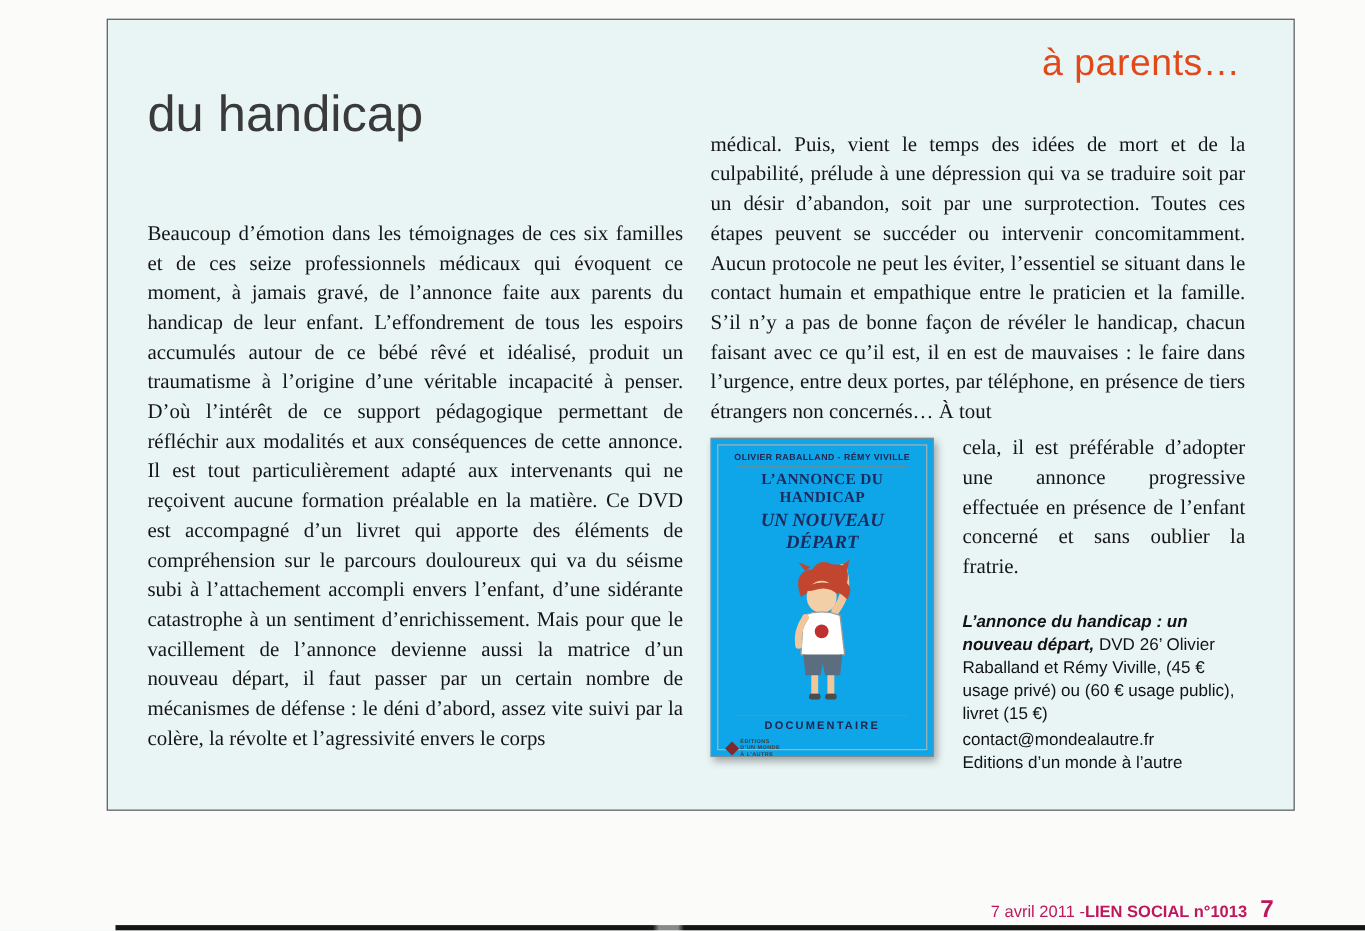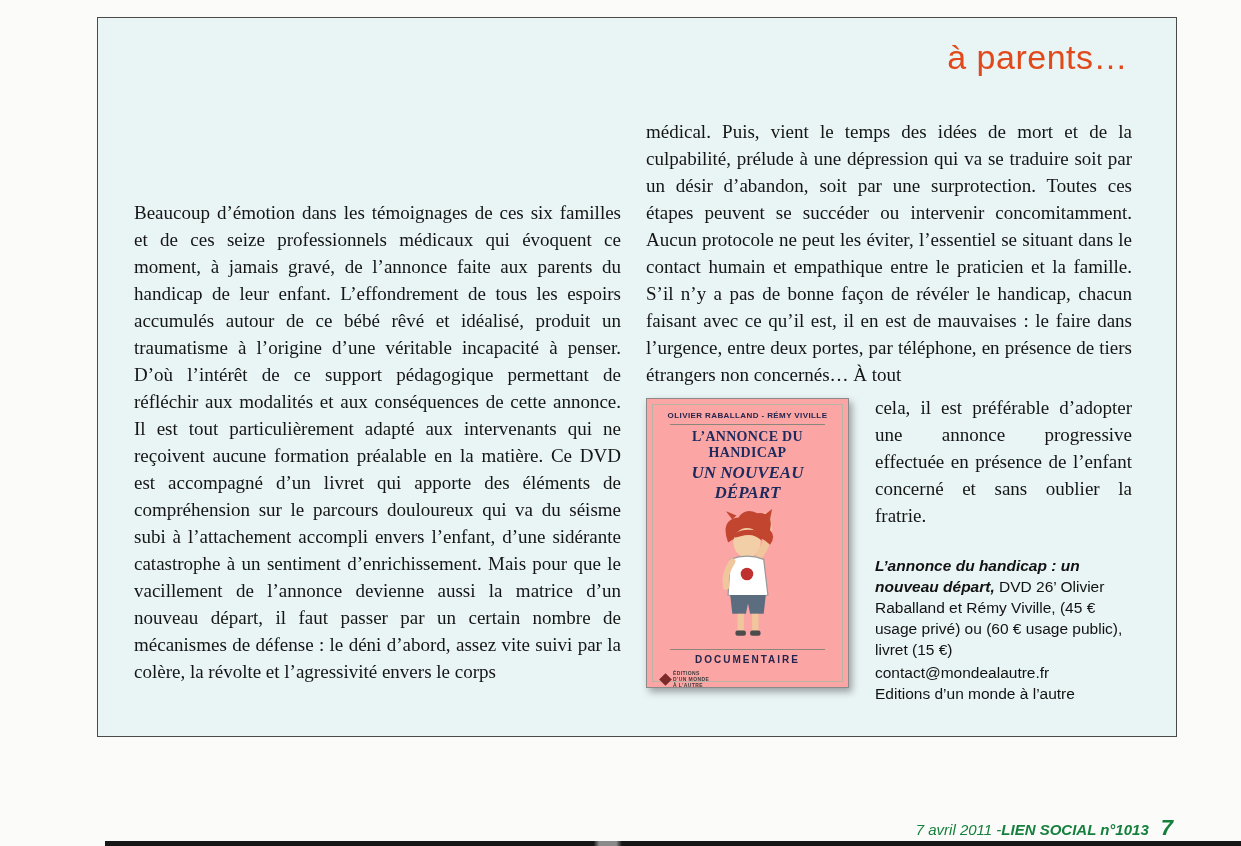--- a/index.html
+++ b/index.html
@@ -61,21 +61,21 @@
     text-align: justify;
   }
   .wrap-area { margin-top: 6px; }
 
   
   .dvd-cover {
     float: left;
     width: 203px;
     height: 290px;
     margin: 4px 26px 6px 0;
-    background: #fca5a5;
+    background: #0ea5e9;
     border: 1px solid #8a8a8a;
     box-shadow: 3px 4px 7px rgba(60,60,60,0.45);
     box-sizing: border-box;
     padding: 5px;
   }
   .dvd-inner {
     border: 1px solid #b9b4a6;
     height: 100%;
     box-sizing: border-box;
     display: flex;
@@ -154,27 +154,26 @@
     font-size: 15.5px;
     line-height: 21px;
     color: #121212;
   }
   .caption .cap-p { margin: 0 0 2px 16px; }
   .cap-title { font-weight: bold; font-style: italic; }
 
   
   .footer {
     position: absolute;
-    top: 777px; right: 68px;
+    top: 777px; right: 83px;
     font-family: "Liberation Sans", sans-serif;
     font-size: 15px;
-    color: #15803d;
+    color: #be185d;
     display: flex;
     align-items: baseline;
-    font-style: italic;
   }
   .footer-issue { font-weight: bold; margin-top: 44px; }
   .footer-page {
     font-weight: bold;
     font-size: 22px;
     margin-left: 12px;
   }
 
   .scan-bar {
     position: absolute;
@@ -186,20 +185,21 @@
 </head>
 <body>
 
 <div class="page">
 
   <div class="content-box">
 
     <div class="section-label">à parents…</div>
 
     <h1 class="title">
+      <span class="line">du handicap</span>
     </h1>
 
     <div class="col-left">
       <p class="body">Beaucoup d’émotion dans les témoignages de ces six familles et de ces seize professionnels médicaux qui évoquent ce moment, à jamais gravé, de l’annonce faite aux parents du handicap de leur enfant. L’effondrement de tous les espoirs accumulés autour de ce bébé rêvé et idéalisé, produit un traumatisme à l’origine d’une véritable incapacité à penser. D’où l’intérêt de ce support pédagogique permettant de réfléchir aux modalités et aux conséquences de cette annonce. Il est tout particulièrement adapté aux intervenants qui ne reçoivent aucune formation préalable en la matière. Ce DVD est accompagné d’un livret qui apporte des éléments de compréhension sur le parcours douloureux qui va du séisme subi à l’attachement accompli envers l’enfant, d’une sidérante catastrophe à un sentiment d’enrichissement. Mais pour que le vacillement de l’annonce devienne aussi la matrice d’un nouveau départ, il faut passer par un certain nombre de mécanismes de défense : le déni d’abord, assez vite suivi par la colère, la révolte et l’agressivité envers le corps</p>
     </div>
 
     <div class="col-right">
       <p class="body">médical. Puis, vient le temps des idées de mort et de la culpabilité, prélude à une dépression qui va se traduire soit par un désir d’abandon, soit par une surprotection. Toutes ces étapes peuvent se succéder ou intervenir concomitamment. Aucun protocole ne peut les éviter, l’essentiel se situant dans le contact humain et empathique entre le praticien et la famille. S’il n’y a pas de bonne façon de révéler le handicap, chacun faisant avec ce qu’il est, il en est de mauvaises : le faire dans l’urgence, entre deux portes, par téléphone, en présence de tiers étrangers non concernés… À tout</p>
 
       <div class="wrap-area">

